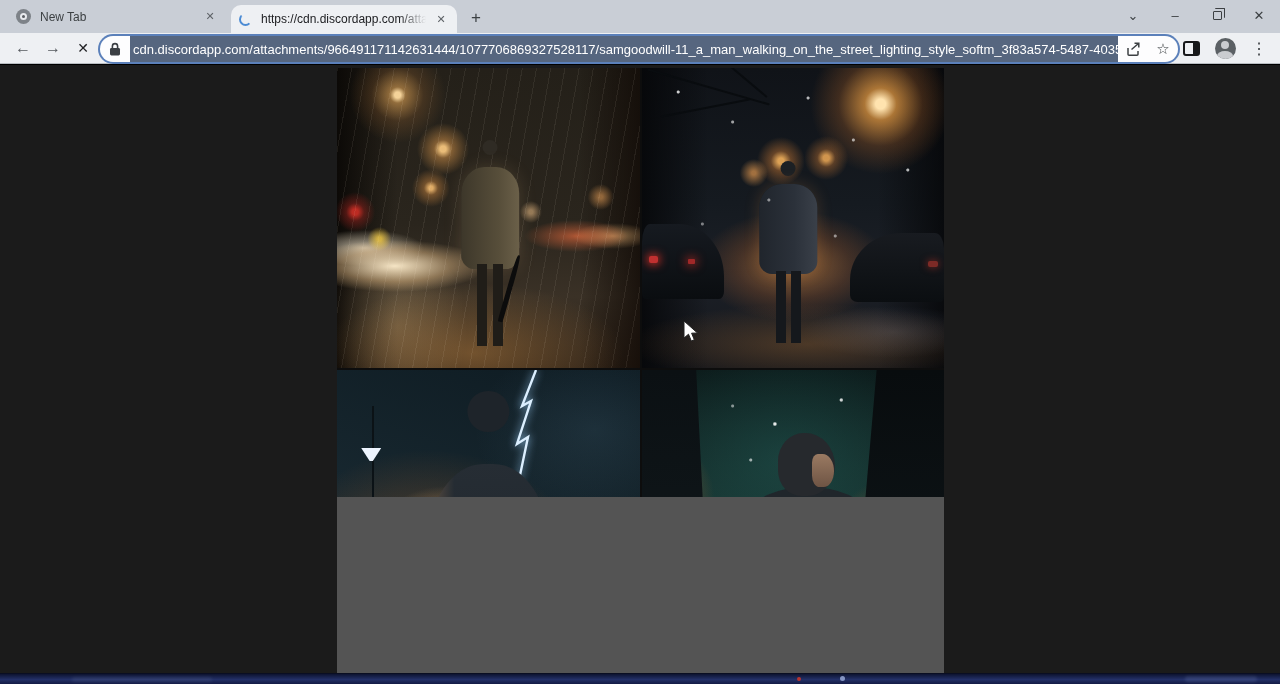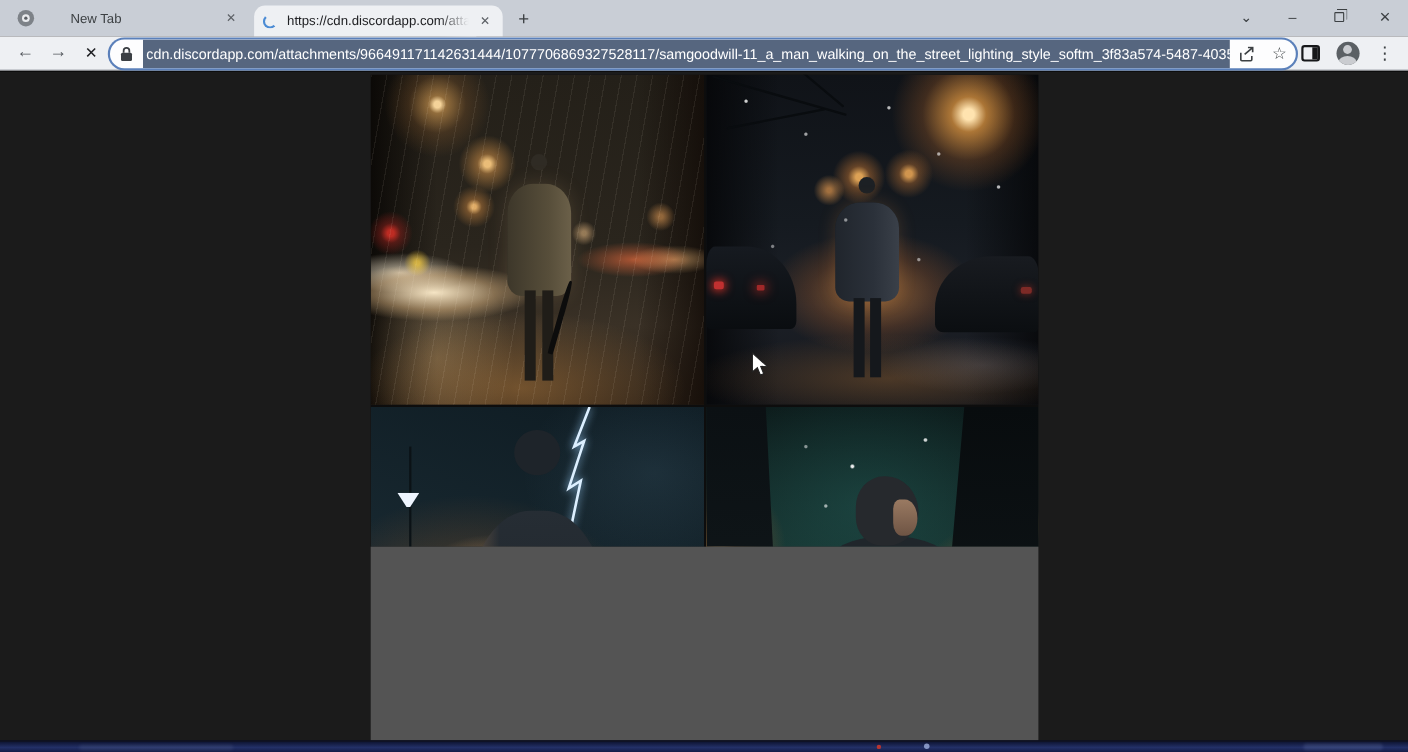--- a/index.html
+++ b/index.html
@@ -3,21 +3,21 @@
 <meta charset="utf-8">
 <style>
   * { margin:0; padding:0; box-sizing:border-box; }
   html,body { width:1280px; height:684px; overflow:hidden; background:#000;
               font-family:"Liberation Sans", sans-serif; }
   .screen { position:absolute; inset:0; width:1280px; height:684px; overflow:hidden; }
 
   
   .tab-strip { position:absolute; left:0; top:0; width:1280px; height:33px; background:#c9ced6; }
   .tab { position:absolute; top:0; height:33px; display:flex; align-items:center; }
-  .tab-inactive { left:8px; width:218px; padding:0 8px;gap:24px; }
+  .tab-inactive { left:8px; width:218px; padding:0 8px; }
   .favicon-chrome { width:15px; height:15px; border-radius:50%; background:#7d8288;
     position:relative; flex:0 0 auto; }
   .favicon-chrome::before { content:""; position:absolute; left:4px; top:4px; width:7px; height:7px;
     border-radius:50%; background:#e8eaed; }
   .favicon-chrome::after { content:""; position:absolute; left:6px; top:6px; width:3px; height:3px;
     border-radius:50%; background:#5a5e63; }
   .tab-title { font-size:12px; color:#3c4043; margin-left:9px; white-space:nowrap; overflow:hidden;
     flex:1 1 auto; }
   .tab-close { width:16px; height:16px; border-radius:50%; display:flex; align-items:center;
     justify-content:center; font-size:11px; color:#5f6368; flex:0 0 auto; }

